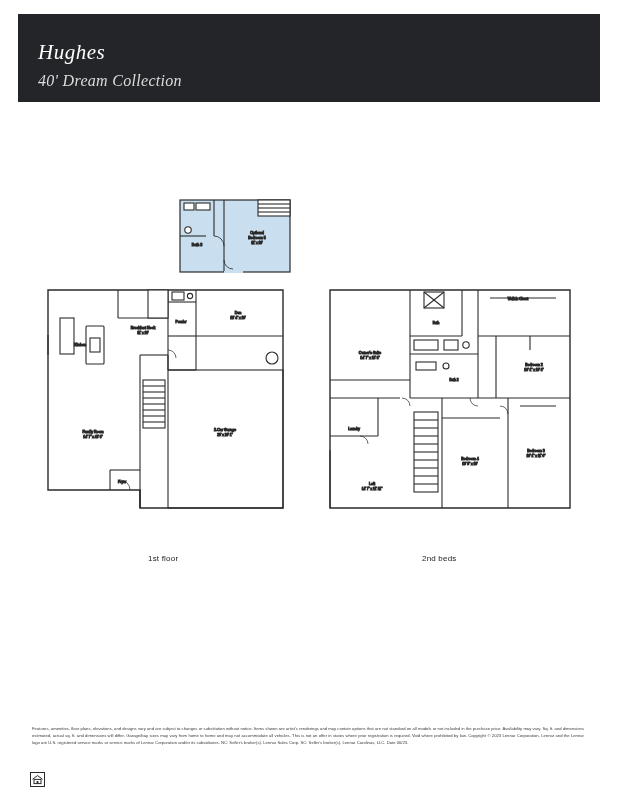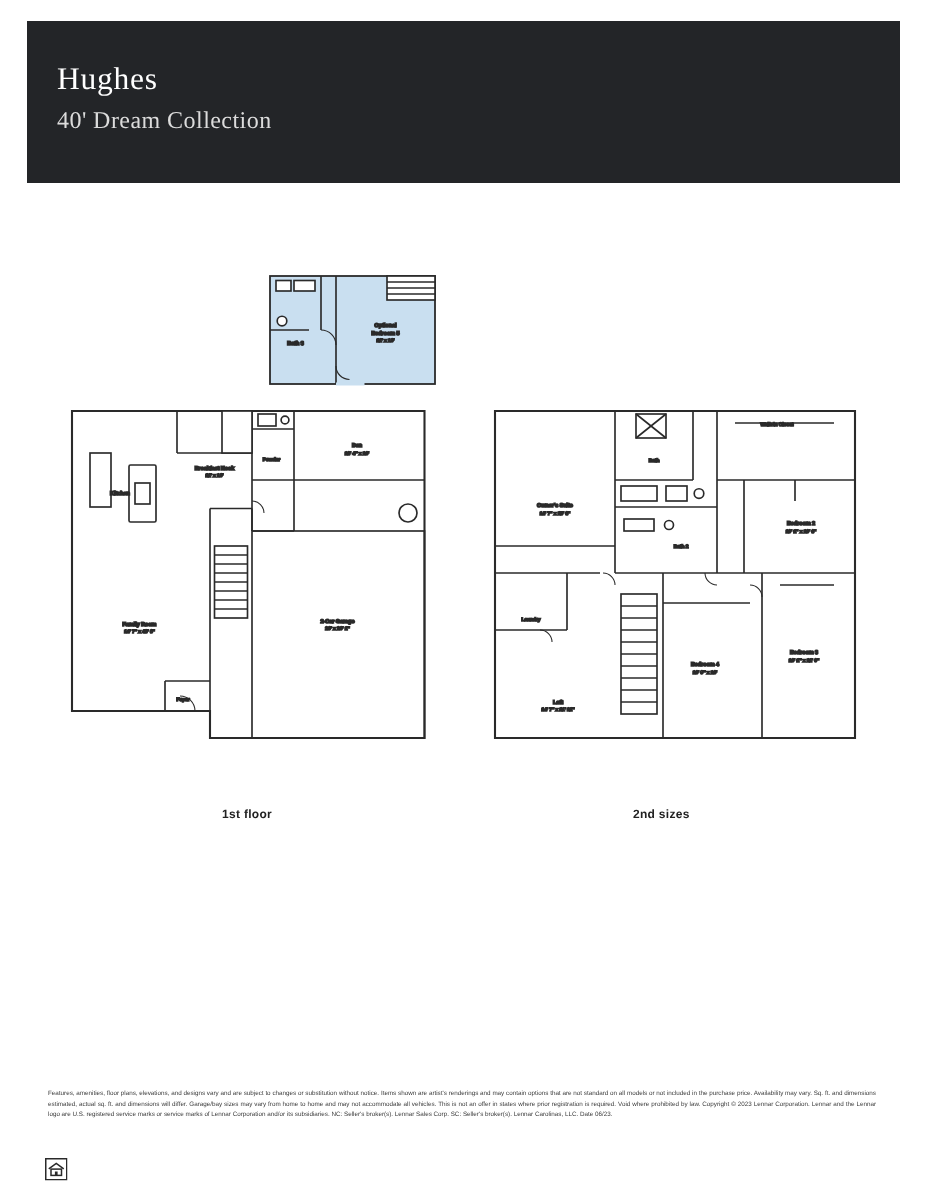--- a/index.html
+++ b/index.html
@@ -15,23 +15,24 @@
     color: #222;
     overflow: hidden;
   }
 
   
   .header {
     position: absolute;
     left: 18px;
     top: 14px;
     width: 582px;
-    height: 108px;
+    height: 88px;
     background: #232528;
     color: #ffffff;
+    font-style: italic;
   }
   .header .title {
     position: absolute;
     left: 20px;
     top: 26px;
     font-size: 21px;
     font-family: "Liberation Serif", serif;
     letter-spacing: 0.5px;
   }
   .header .subtitle {
@@ -63,24 +64,23 @@
   .header .specs .line {
     font-size: 8.5px;
     color: #efefef;
     margin-bottom: 9px;
   }
 
   
   .plan-area {
     position: absolute;
     left: 0;
-    top: 124px;
+    top: 140px;
     width: 618px;
     height: 440px;
-    font-weight: bold;
   }
   .floor-label {
     position: absolute;
     font-size: 8px;
     color: #222;
     letter-spacing: 0.2px;
   }
   #label-first { left: 148px; top: 414px; }
   #label-second { left: 422px; top: 414px; }
 
@@ -285,21 +285,21 @@
       <text class="rm" x="470" y="320" font-size="3.6" text-anchor="middle">Bedroom 4</text>
       <text class="rm" x="470" y="325" font-size="3.2" text-anchor="middle">10' 9" x 10'</text>
       <text class="rm" x="536" y="312" font-size="3.6" text-anchor="middle">Bedroom 3</text>
       <text class="rm" x="536" y="317" font-size="3.2" text-anchor="middle">10' 1" x 11' 0"</text>
       <text class="rm" x="372" y="345" font-size="3.6" text-anchor="middle">Loft</text>
       <text class="rm" x="372" y="350" font-size="3.2" text-anchor="middle">14' 7" x 11' 11"</text>
     </g>
   </svg>
 
   <div class="floor-label" id="label-first">1st floor</div>
-  <div class="floor-label" id="label-second">2nd sizes</div>
+  <div class="floor-label" id="label-second">2nd beds</div>
 </div>
 
 <div class="footer">
   <p>Features, amenities, floor plans, elevations, and designs vary and are subject to changes or substitution without notice. Items shown are artist's renderings and may contain options that are not standard on all models or not included in the purchase price. Availability may vary. Sq. ft. and dimensions estimated, actual sq. ft. and dimensions will differ. Garage/bay sizes may vary from home to home and may not accommodate all vehicles. This is not an offer in states where prior registration is required. Void where prohibited by law. Copyright © 2023 Lennar Corporation. Lennar and the Lennar logo are U.S. registered service marks or service marks of Lennar Corporation and/or its subsidiaries. NC: Seller's broker(s). Lennar Sales Corp. SC: Seller's broker(s). Lennar Carolinas, LLC. Date 06/23.</p>
 </div>
 
 <div class="eho">
   <svg width="15" height="15" viewBox="0 0 15 15">
     <rect x="0.5" y="0.5" width="14" height="14" fill="none" stroke="#2a2a2a" stroke-width="1"></rect>
     <path d="M2.5 7.2 L7.5 3.6 L12.5 7.2" fill="none" stroke="#2a2a2a" stroke-width="1"></path>

